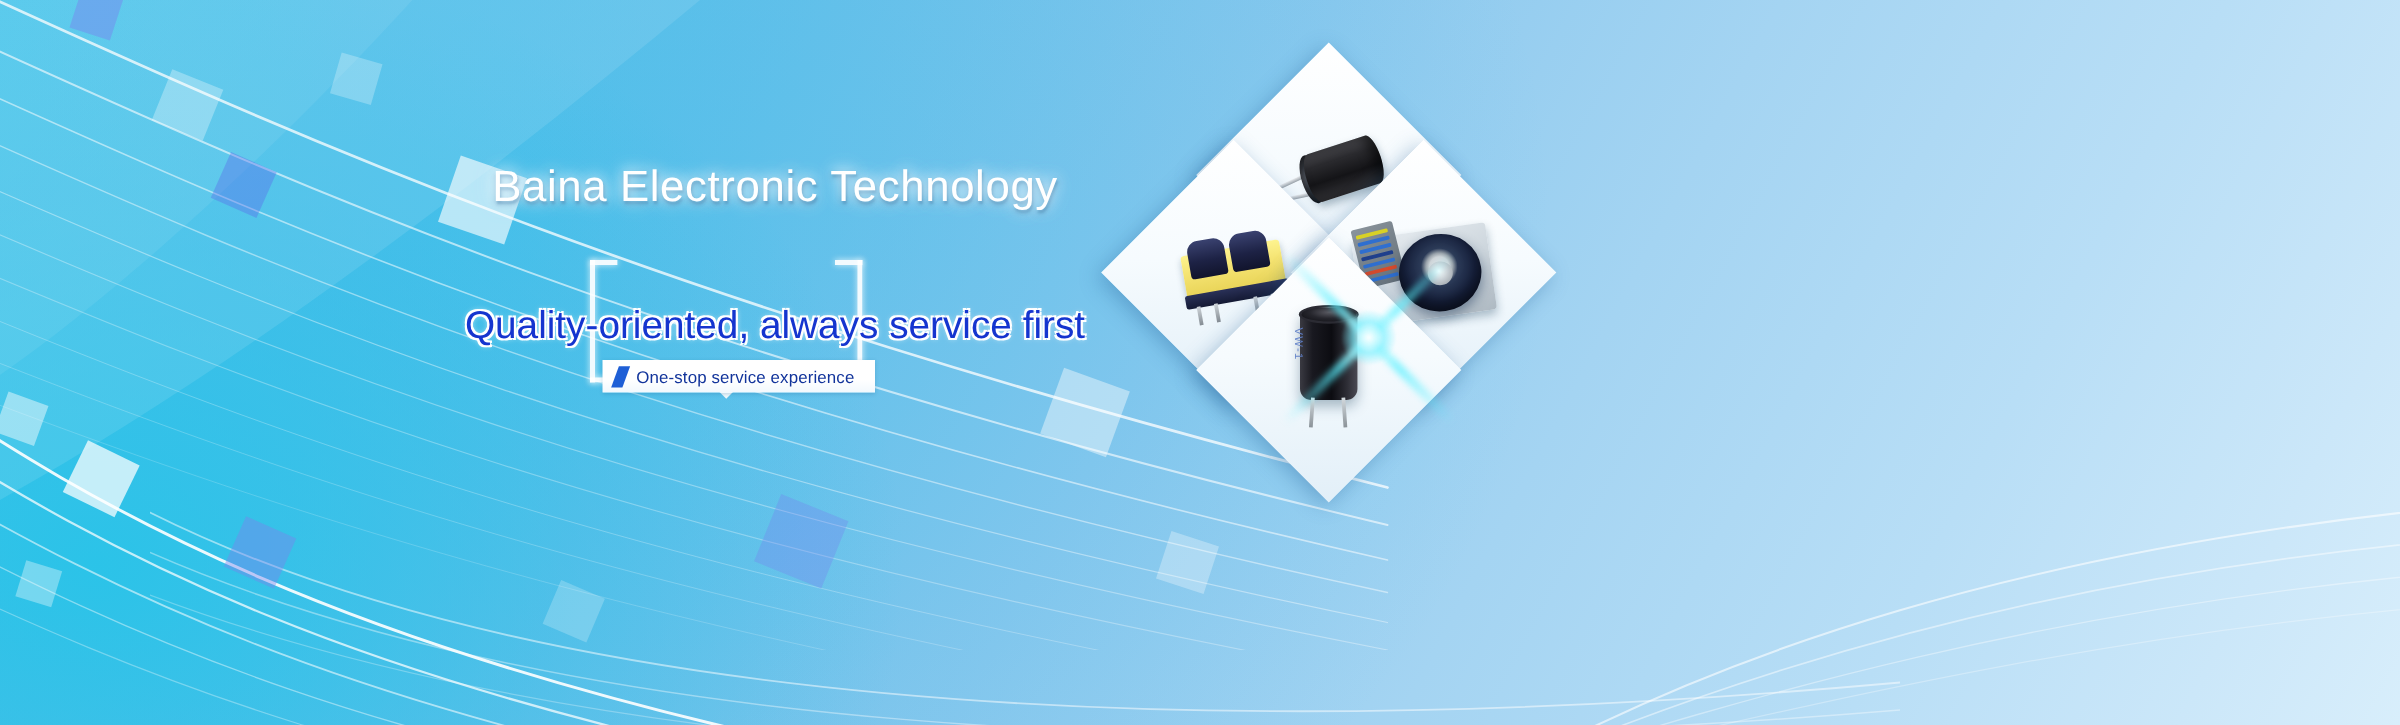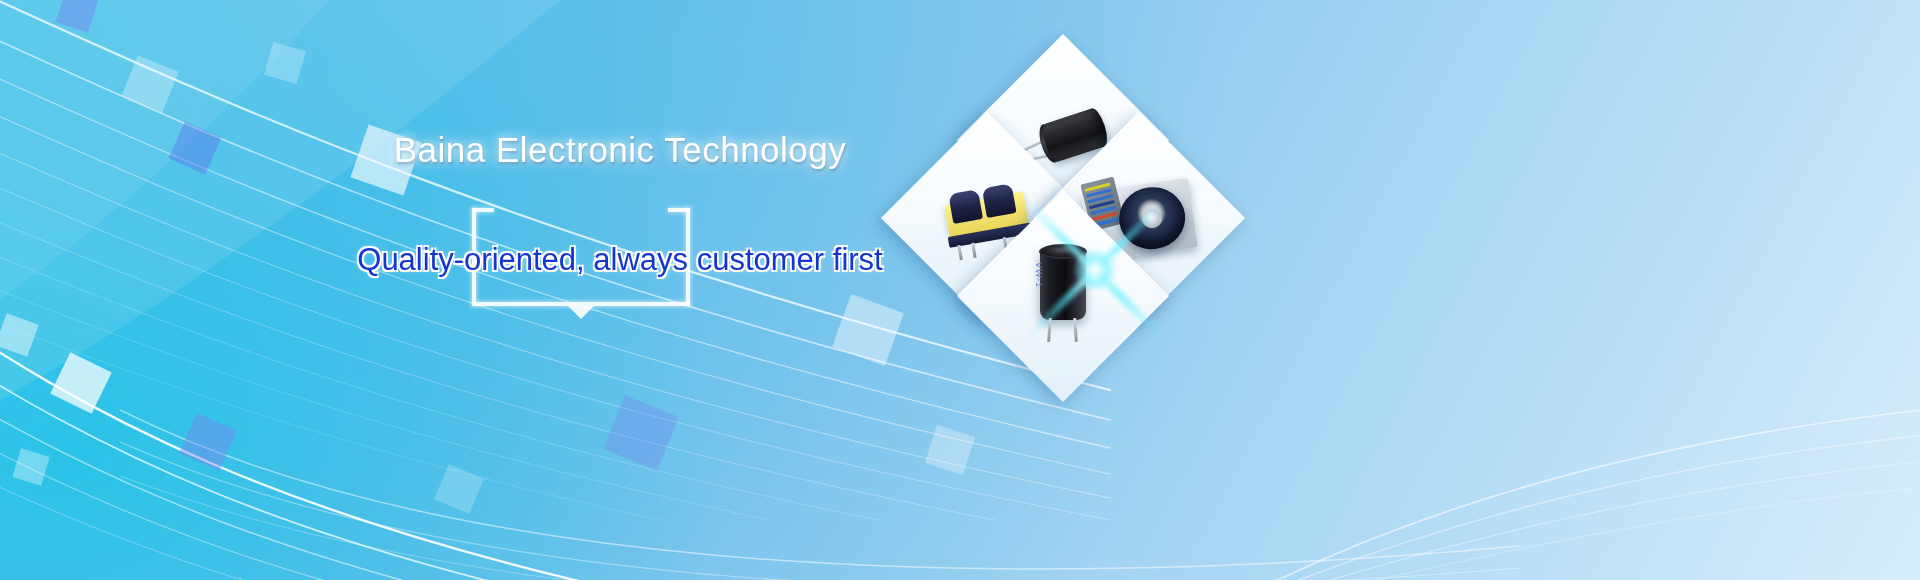--- a/index.html
+++ b/index.html
@@ -416,22 +416,26 @@
     <div id="bracket">
       <span class="b-side b-tl"></span>
       <span class="b-side b-tr"></span>
       <span class="b-side b-left"></span>
       <span class="b-side b-right"></span>
       <span class="b-side b-bottom"></span>
       <span id="bracket-arrow"></span>
     </div>
 
 
-    <div id="slogan">Quality-oriented, always customer first</div>
-
+    <div id="slogan">Quality-oriented, always service first</div>
+
+    <div id="tagline-bar">
+      <span id="tagline-accent"></span>
+      <span id="tagline-text">One-stop service experience</span>
+    </div>
   </div>
 
   <div id="products">
 
     <div class="diamond" id="d-top">
       <div class="inner">
         <div class="comp inductor-axial">
           <span class="lead l1"></span>
           <span class="lead l2"></span>
           <span class="cap-l"></span>

